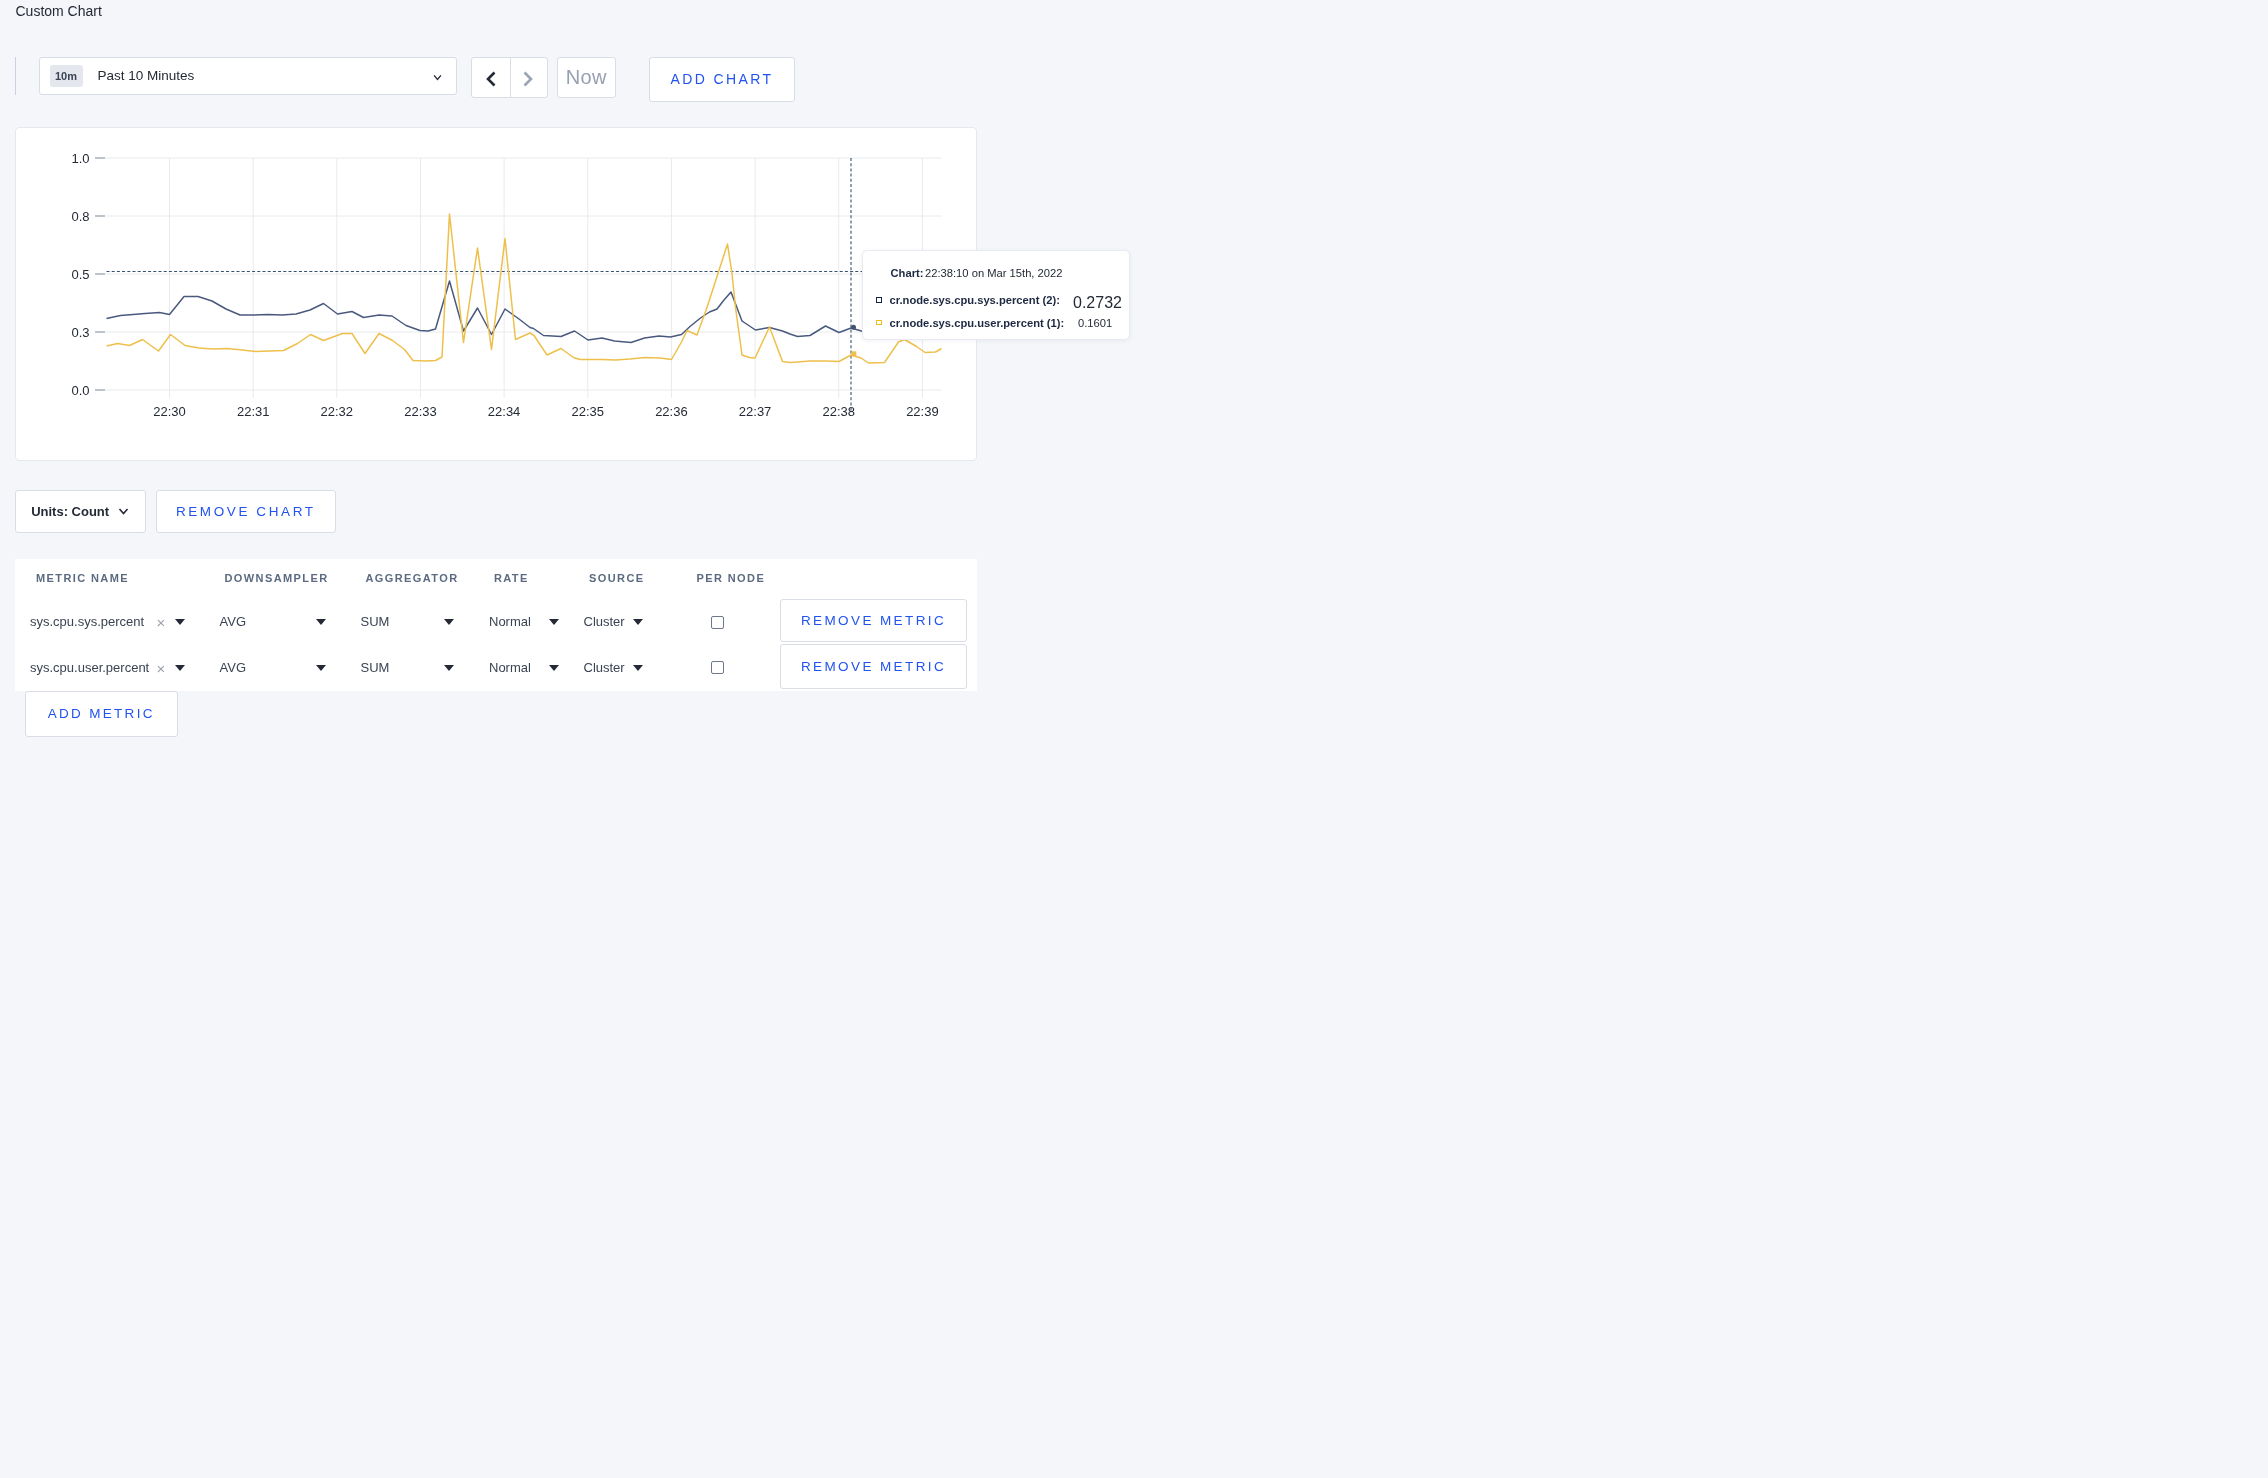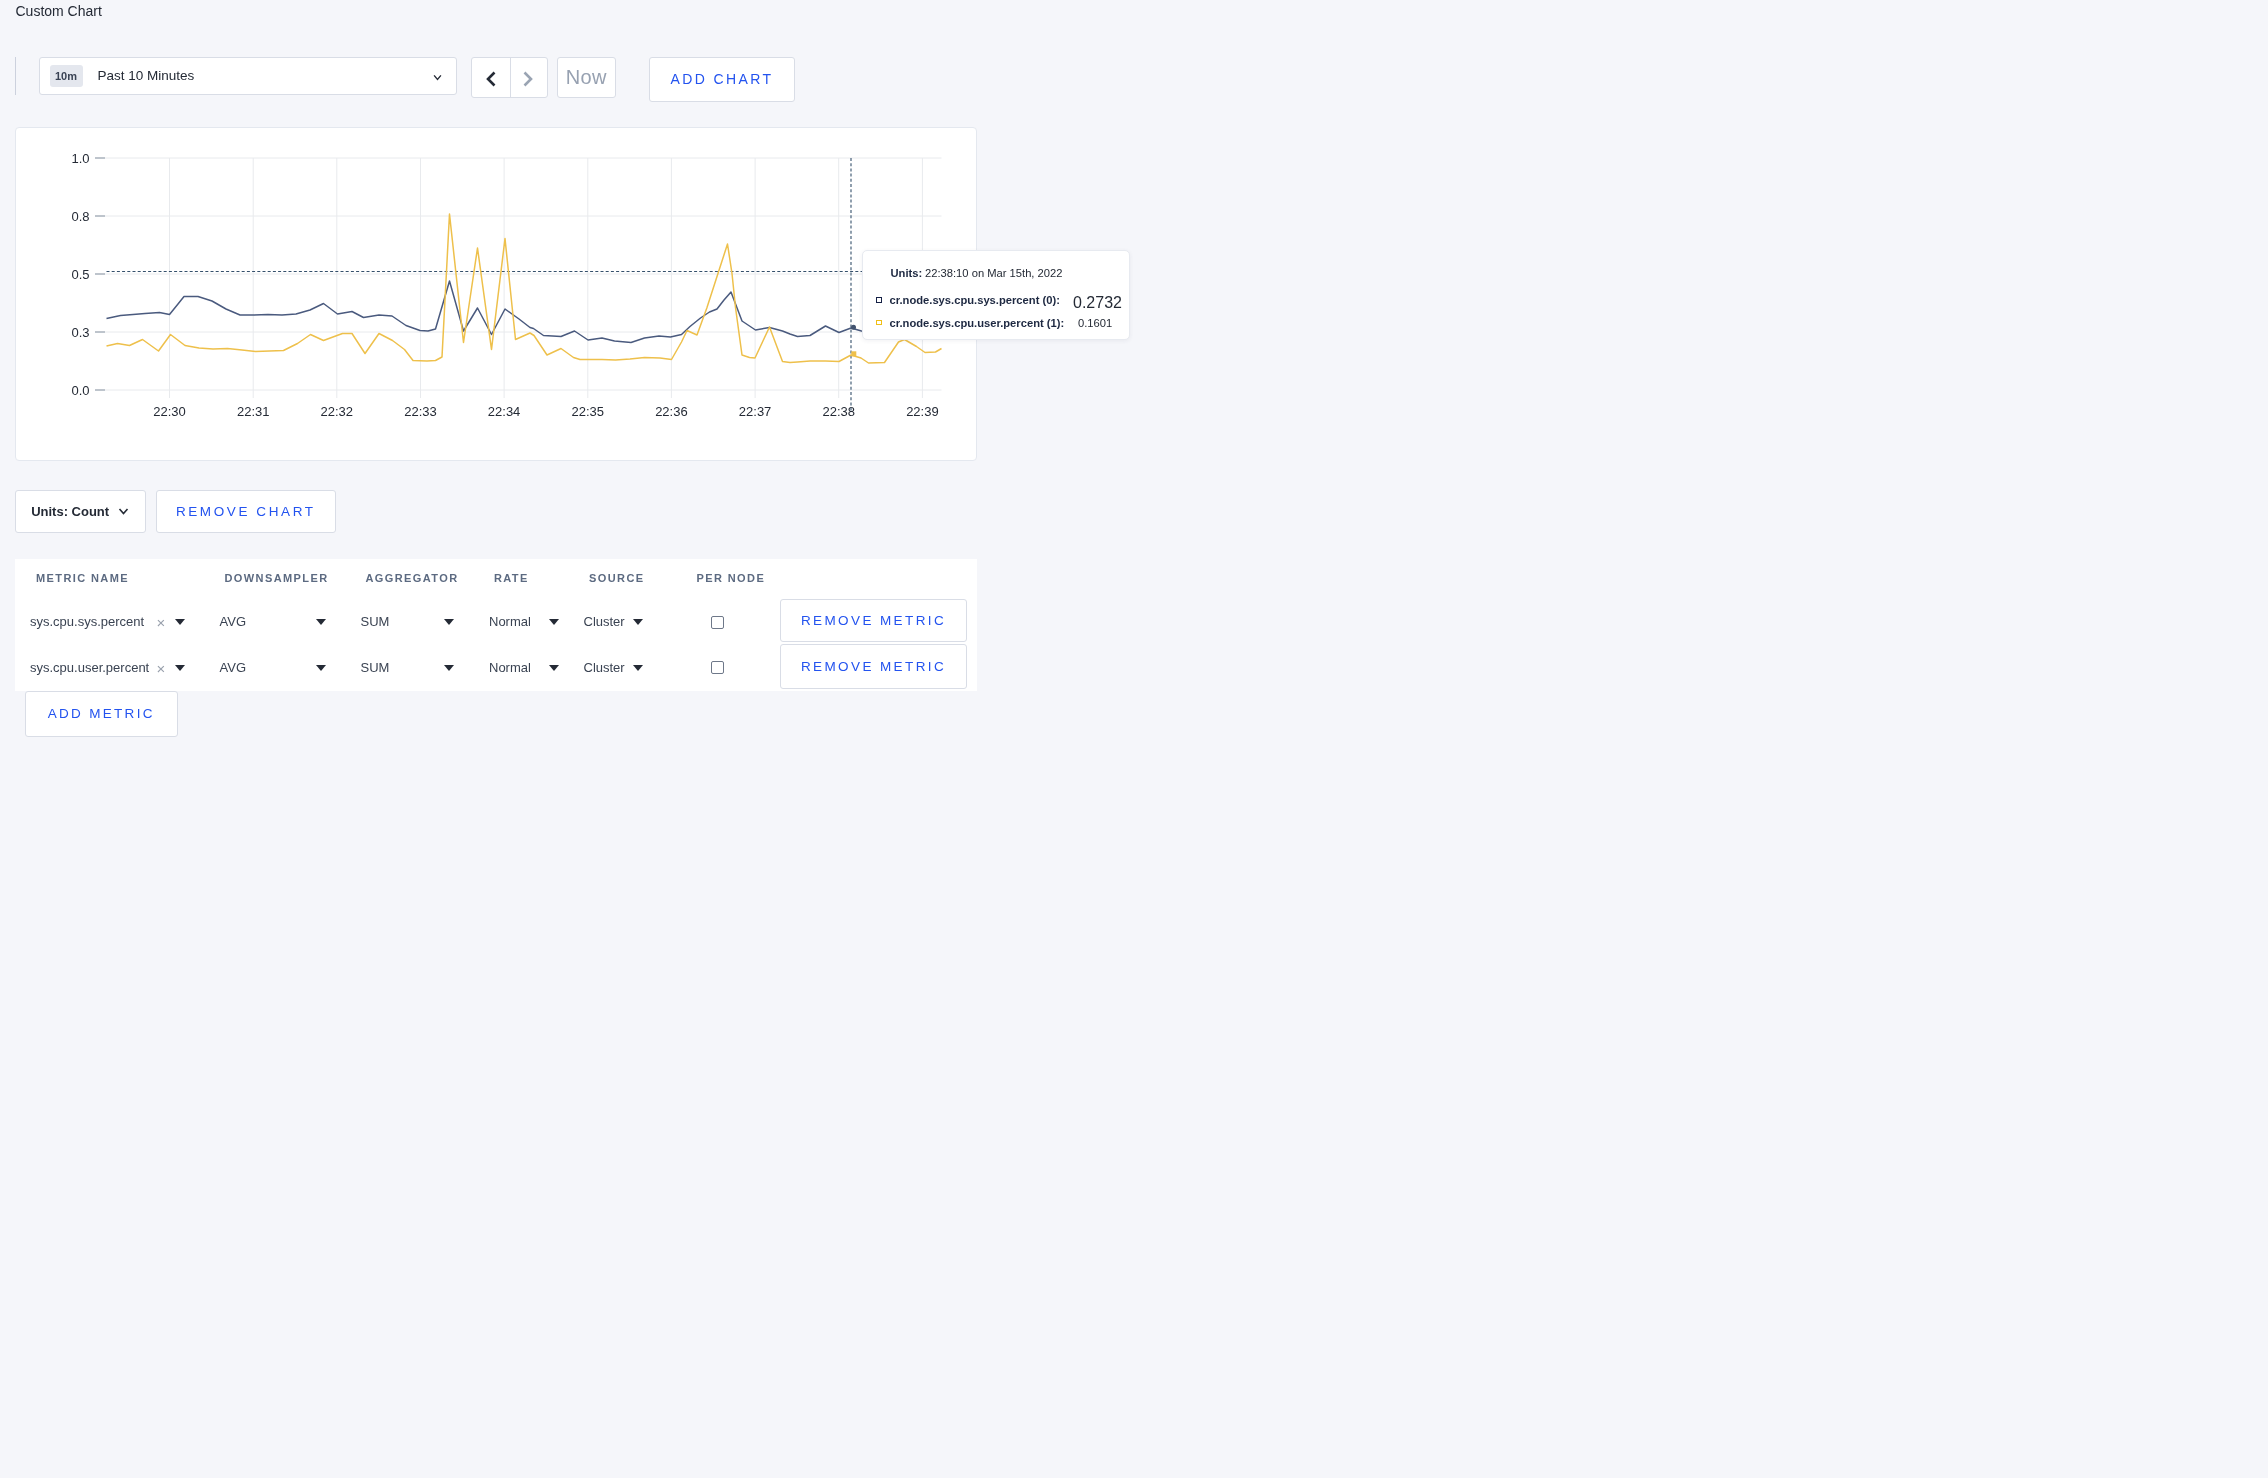--- a/index.html
+++ b/index.html
@@ -80,24 +80,24 @@
     <text x="907.4" y="288.5" class="yl" text-anchor="middle">22:39</text>
   <line x1="91.5" y1="144.5" x2="926.5" y2="144.5" stroke="#35506c" stroke-width="1" stroke-dasharray="3,2.2"></line>
   <line x1="836" y1="31" x2="836" y2="283.5" stroke="#35506c" stroke-width="1.1" stroke-dasharray="3,2.2"></line>
   <polyline points="91.5,191.5 105.5,188.5 118.0,187.5 130.0,186.5 144.5,185.5 154.5,187.5 163.0,177.0 169.0,169.5 183.0,169.5 197.0,174.0 211.0,182.0 225.0,188.0 239.0,188.0 253.0,187.5 267.0,188.0 281.0,187.0 295.0,183.0 308.5,176.5 322.5,187.0 337.0,184.5 348.5,190.5 364.0,188.0 377.0,189.0 391.0,198.5 405.0,203.5 413.0,204.0 420.5,202.0 434.5,154.0 448.5,204.0 462.5,181.0 476.5,207.5 490.0,182.0 504.0,192.0 515.0,200.5 518.5,201.5 528.5,208.5 537.5,209.0 546.0,209.5 559.5,204.0 573.0,213.0 587.0,211.0 599.5,214.0 616.0,215.5 629.5,211.0 644.0,209.0 655.5,210.0 666.5,207.5 675.0,199.5 685.5,191.0 694.5,185.0 702.0,182.0 709.0,173.0 716.0,165.0 727.0,194.0 740.5,203.0 754.5,200.5 767.5,204.0 775.0,207.0 782.5,209.5 795.0,208.5 810.5,199.0 824.0,205.5 836.0,201.0 846.5,204.0 860.0,207.0 874.0,206.0 888.0,207.0 902.0,205.0 916.0,207.0 926.5,206.0" fill="none" stroke="#4a5a7e" stroke-width="1.5" stroke-linejoin="round"></polyline>
   <polyline points="91.5,219.0 102.5,216.5 114.5,218.5 127.5,212.5 143.5,224.0 155.5,207.5 170.0,218.5 184.0,221.0 198.0,222.0 212.5,221.5 227.0,223.0 240.5,224.5 254.5,224.0 268.5,223.5 282.5,216.5 295.5,207.5 308.5,213.5 322.0,208.5 327.5,206.5 337.0,206.5 350.0,226.5 364.0,206.5 377.5,213.5 389.5,222.5 398.0,233.5 412.0,234.0 420.5,233.5 427.0,230.0 434.5,87.0 448.5,215.5 462.5,121.0 476.5,222.5 490.0,111.5 500.5,212.5 515.0,206.0 519.0,208.5 532.0,228.0 546.0,221.5 558.5,230.5 565.0,232.5 587.0,232.5 600.5,233.0 615.0,232.0 629.5,230.5 645.0,231.0 656.5,232.5 666.5,215.0 672.0,203.5 682.0,208.0 692.0,180.5 712.5,117.0 717.0,146.5 720.5,180.5 727.0,228.0 734.5,230.5 740.0,231.0 754.5,200.0 767.5,234.5 775.0,235.5 782.5,235.0 795.0,234.0 810.5,234.0 824.0,234.5 836.0,228.0 846.0,231.0 853.5,236.0 869.5,235.5 883.5,215.0 889.5,212.5 901.5,219.5 910.0,225.5 920.5,225.0 926.5,221.5" fill="none" stroke="#eec04b" stroke-width="1.5" stroke-linejoin="round"></polyline>
   <circle cx="838.5" cy="200.3" r="2.5" fill="#42536f"></circle>
   <rect x="836.3" y="224.3" width="5" height="5" fill="#eec04b"></rect>
 </svg>
 
 <div class="abs" style="left:862px; top:249.5px; width:268px; height:90.5px; background:#fff; border:1px solid #e7eaf0; border-radius:5px; box-shadow:0 1px 4px rgba(50,60,90,0.07);"></div>
-<div class="abs" style="left:890.5px; top:266.5px; font-size:11.2px; font-weight:700; color:#1d2841;">Units:</div>
+<div class="abs" style="left:890.5px; top:266.5px; font-size:11.2px; font-weight:700; color:#1d2841;">Chart:</div>
 <div class="abs" style="left:925px; top:266.5px; font-size:11.2px; color:#242a35;">22:38:10 on Mar 15th, 2022</div>
 <div class="abs" style="left:876px; top:297px; width:5.5px; height:5.5px; border:1.4px solid #152045;"></div>
-<div class="abs" style="left:889.5px; top:294px; font-size:11.2px; font-weight:700; color:#1d2841;">cr.node.sys.cpu.sys.percent (0):</div>
+<div class="abs" style="left:889.5px; top:294px; font-size:11.2px; font-weight:700; color:#1d2841;">cr.node.sys.cpu.sys.percent (2):</div>
 <div class="abs" style="left:1073px; top:294px; font-size:16px; color:#242a35;">0.2732</div>
 <div class="abs" style="left:876px; top:319.5px; width:5.5px; height:5.5px; border:1.4px solid #f0bf17;"></div>
 <div class="abs" style="left:889.5px; top:316.5px; font-size:11.2px; font-weight:700; color:#1d2841;">cr.node.sys.cpu.user.percent (1):</div>
 <div class="abs" style="left:1078px; top:316.5px; font-size:11.2px; color:#242a35;">0.1601</div>
 
 <div class="btn" style="left:15px; top:490px; width:130.5px; height:42.5px; font-size:13px; font-weight:700; color:#242a35;">Units: Count&nbsp;&nbsp;
   <svg width="11" height="7" viewBox="0 0 11 7" style="margin-left:2px;">
       <polyline points="1.5,1 5.5,5.5 9.5,1" fill="none" stroke="#242a35" stroke-width="1.6"></polyline>
     </svg>
 </div>

